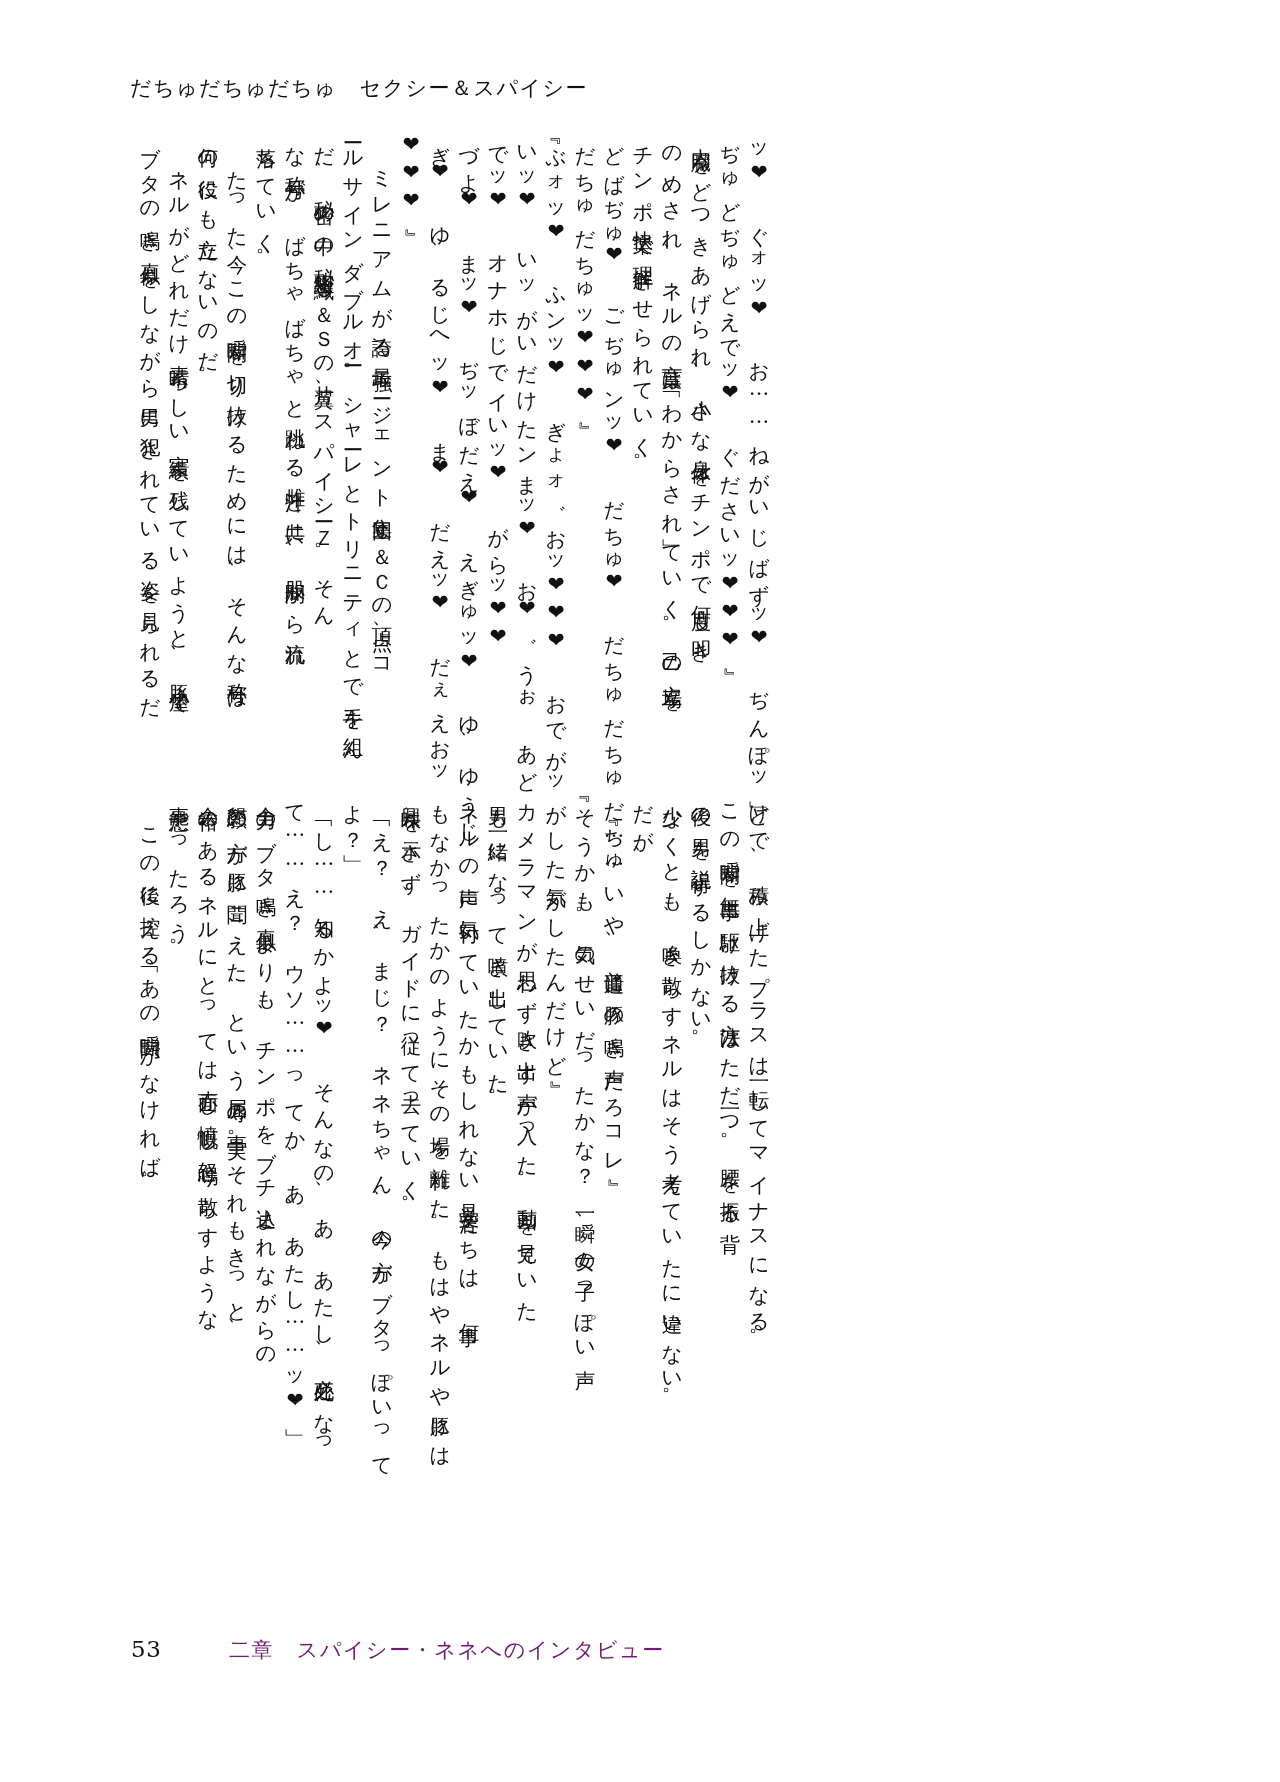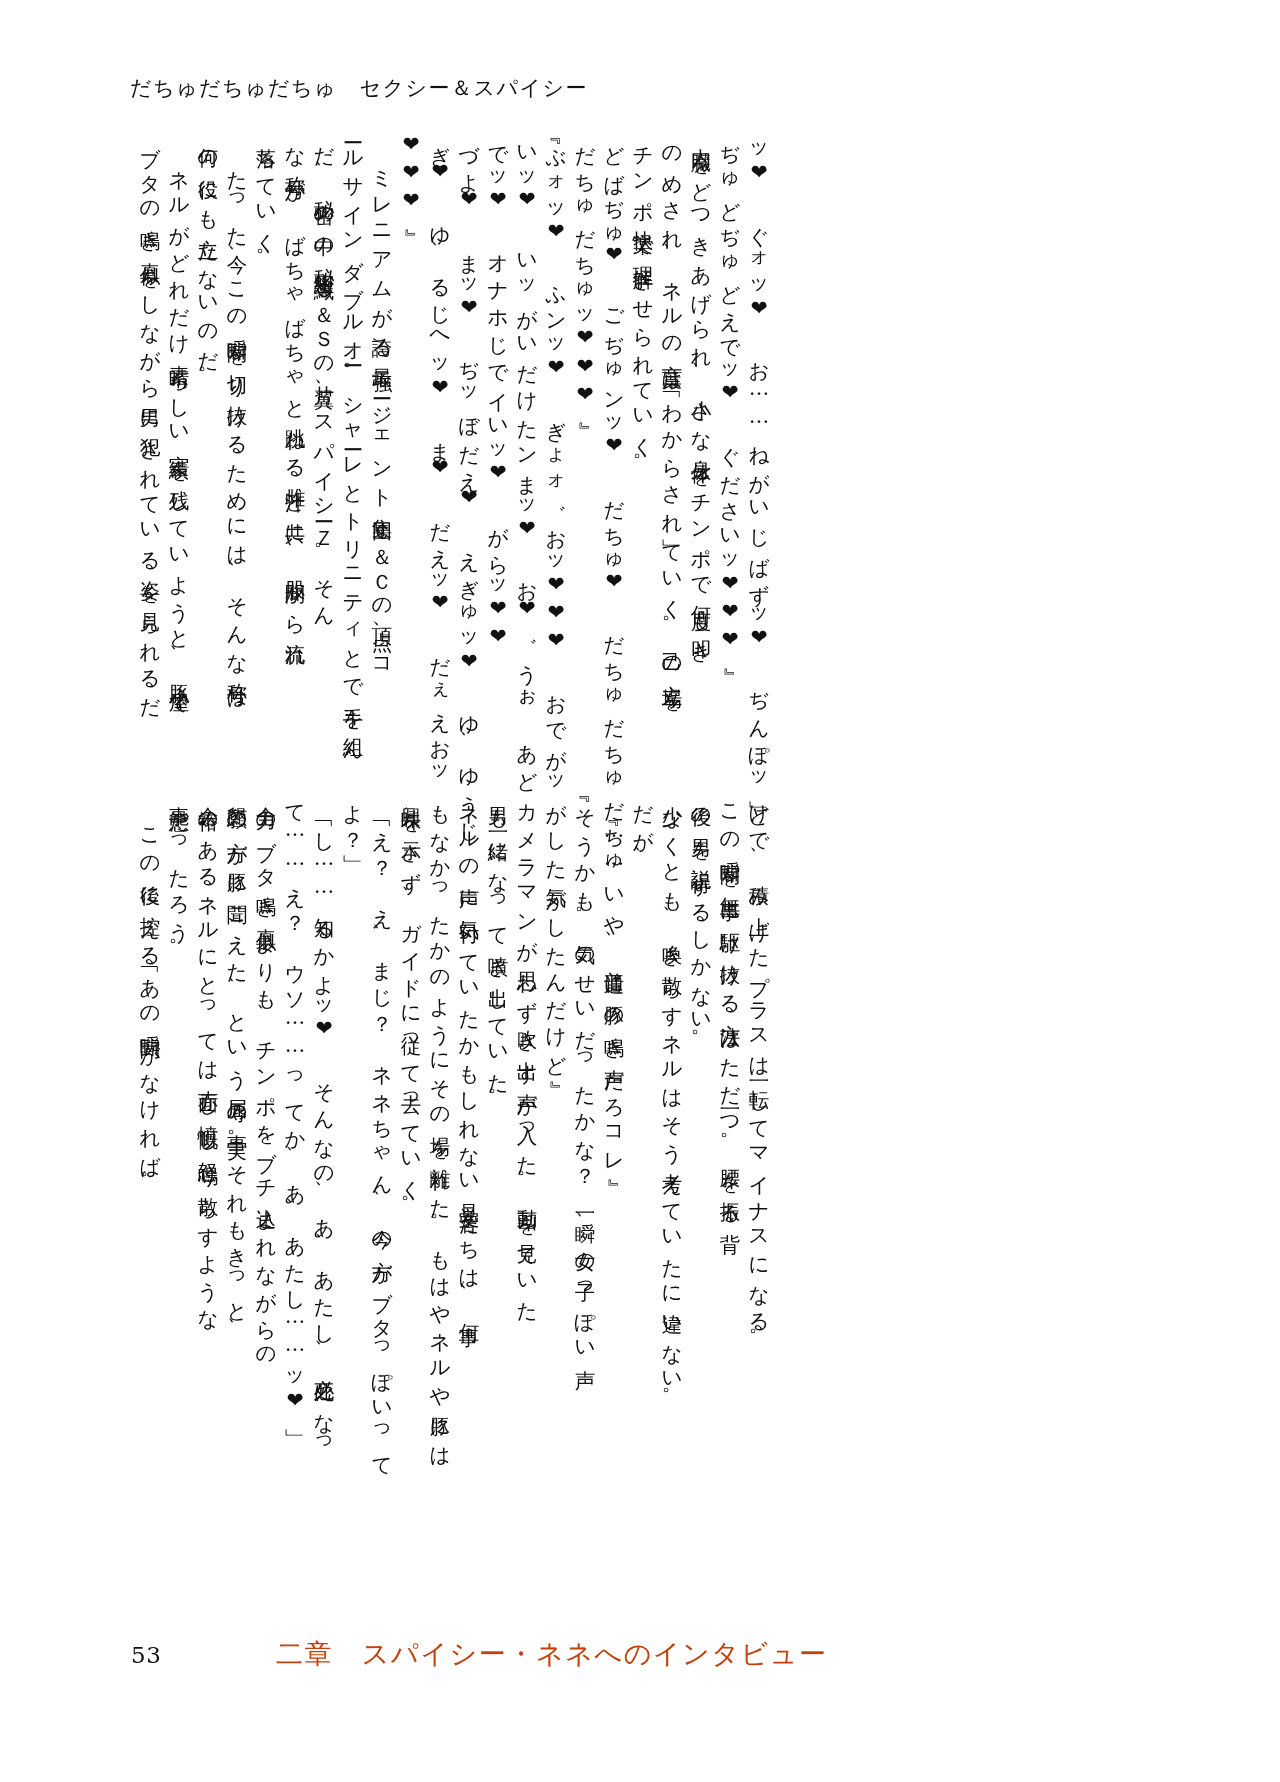--- a/index.html
+++ b/index.html
@@ -73,35 +73,34 @@
     height: 640px;
   }
 
   
   .footer {
     position: absolute;
     left: 131px;
     top: 1636px;
     display: flex;
     align-items: baseline;
-    gap: 14px;
+    gap: 8px;
   }
   .folio {
     font-size: 23px;
     letter-spacing: 0.5px;
     color: #111;
     width: 90px;
     display: inline-block;
   }
   .chapter-title {
-    font-size: 27px;
+    font-size: 21px;
     letter-spacing: 1.6px;
     white-space: pre;
-    color: #c2410c;
-    margin-left: 41px;
+    color: #701a75;
   }
 </style>
 </head>
 <body>
 
 <div class="page">
 
   <div class="running-head">だちゅだちゅだちゅ　セクシー＆スパイシー</div>
 
   <div class="vblock" id="block-top">

